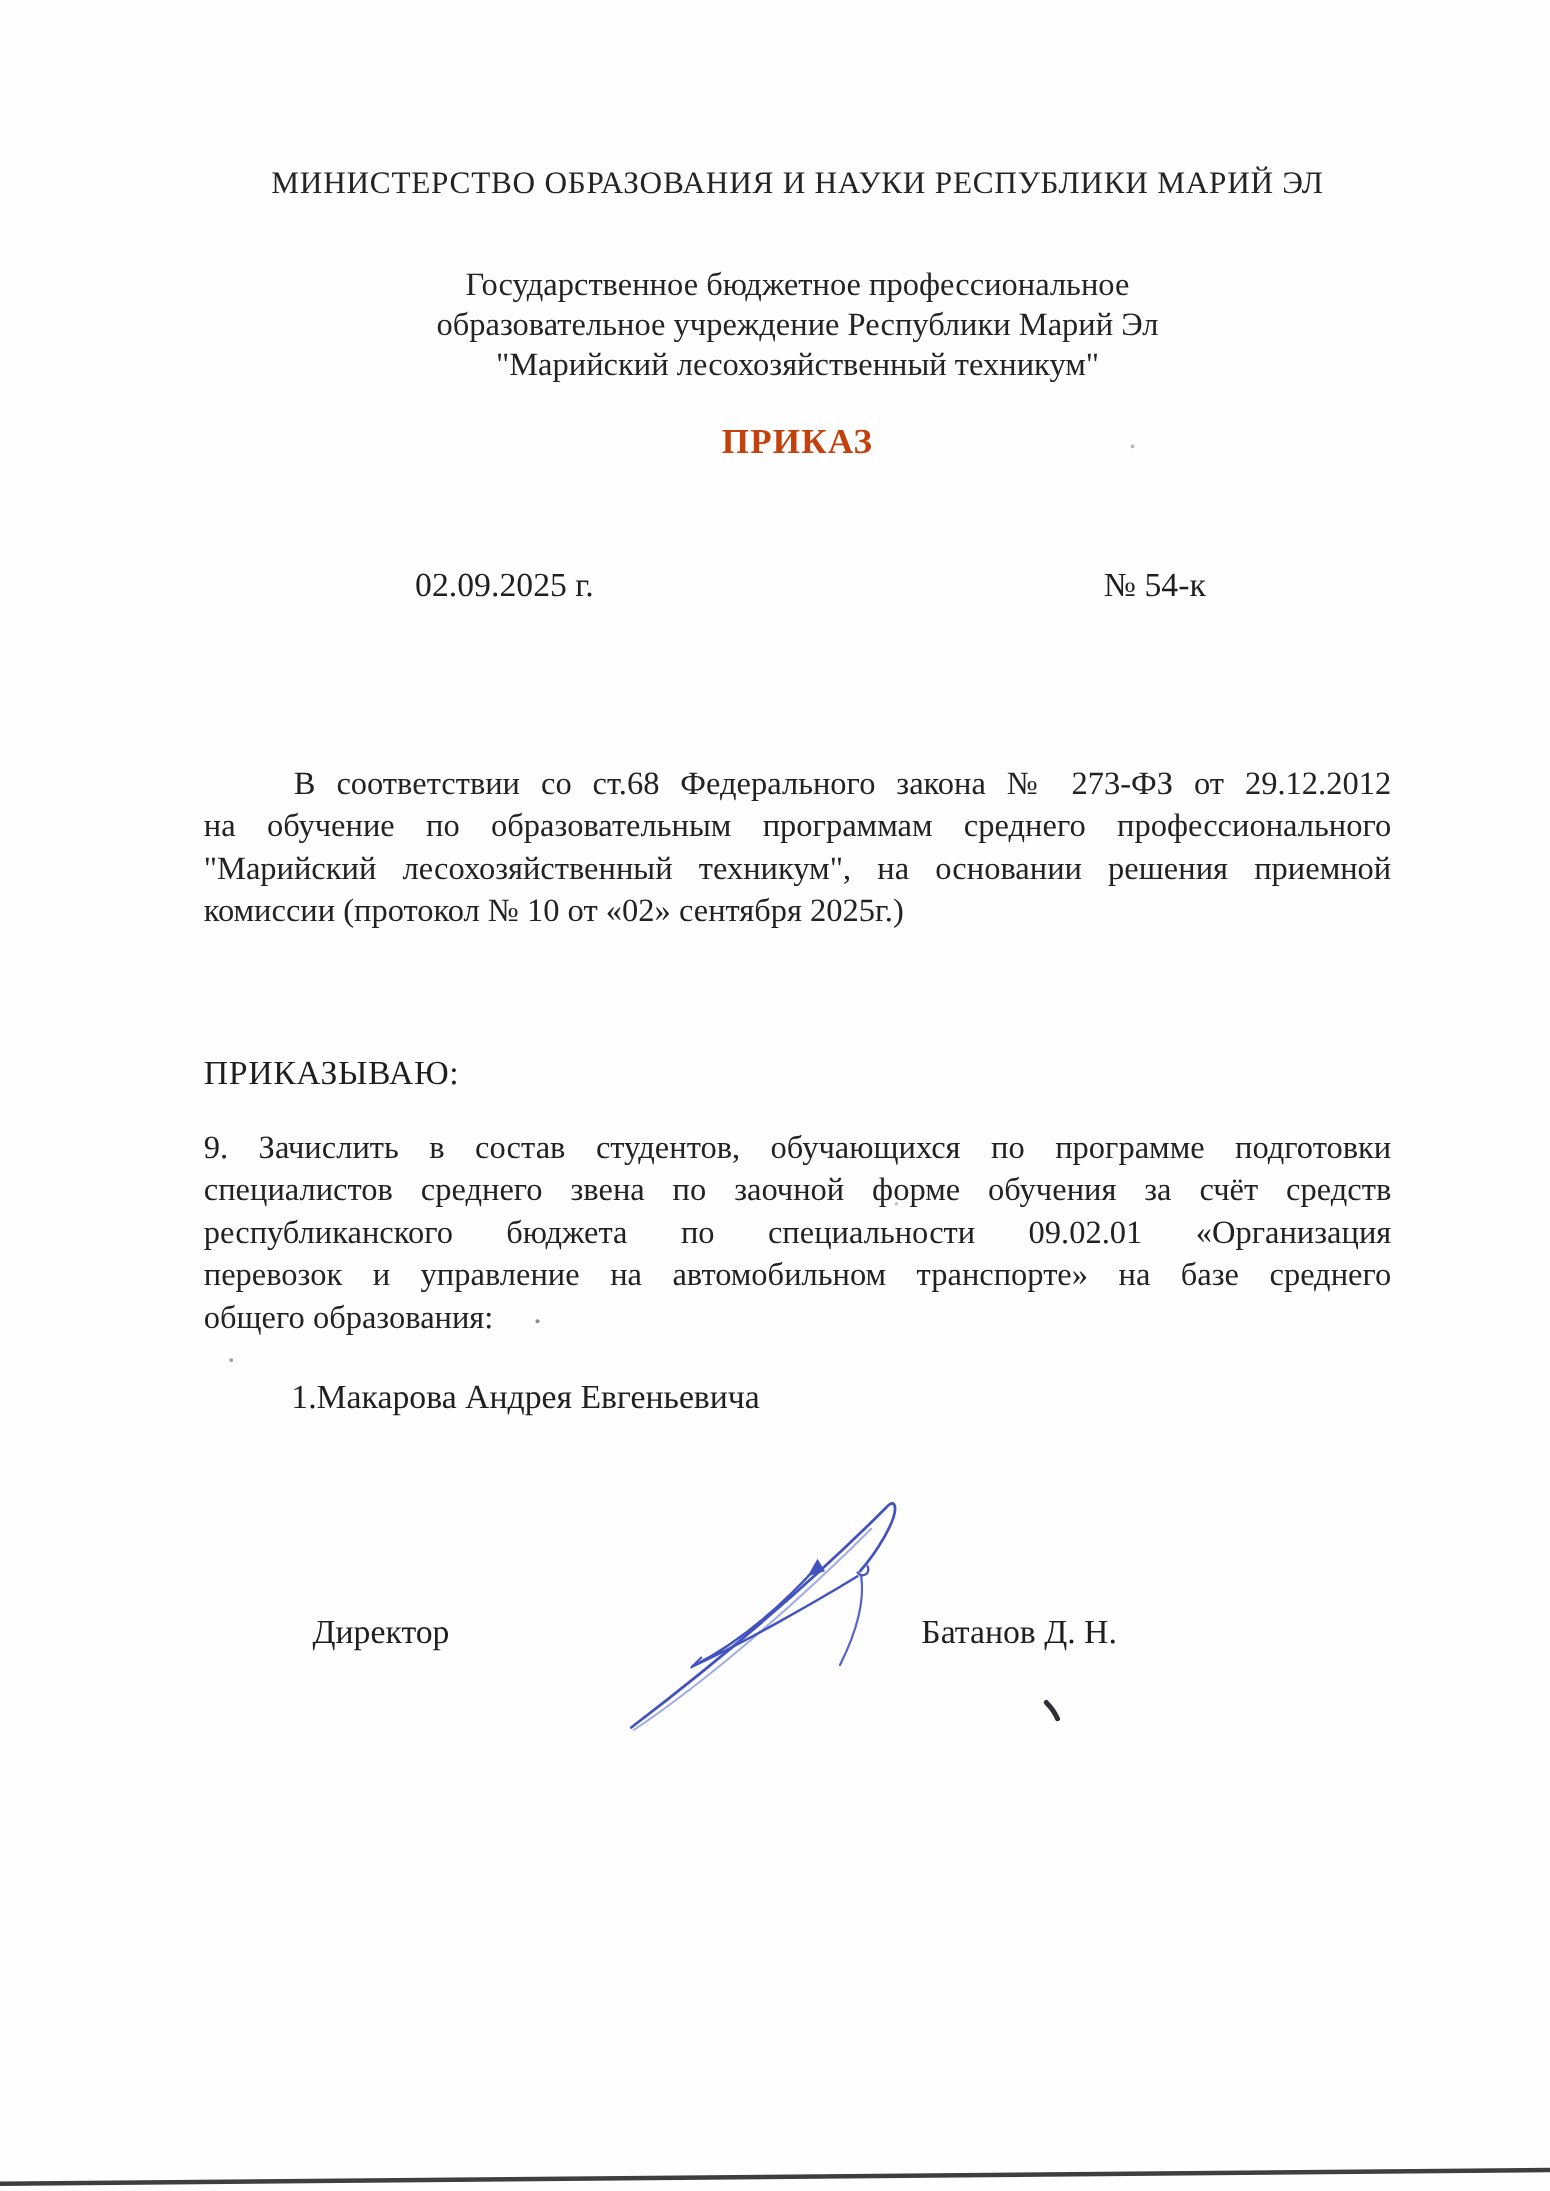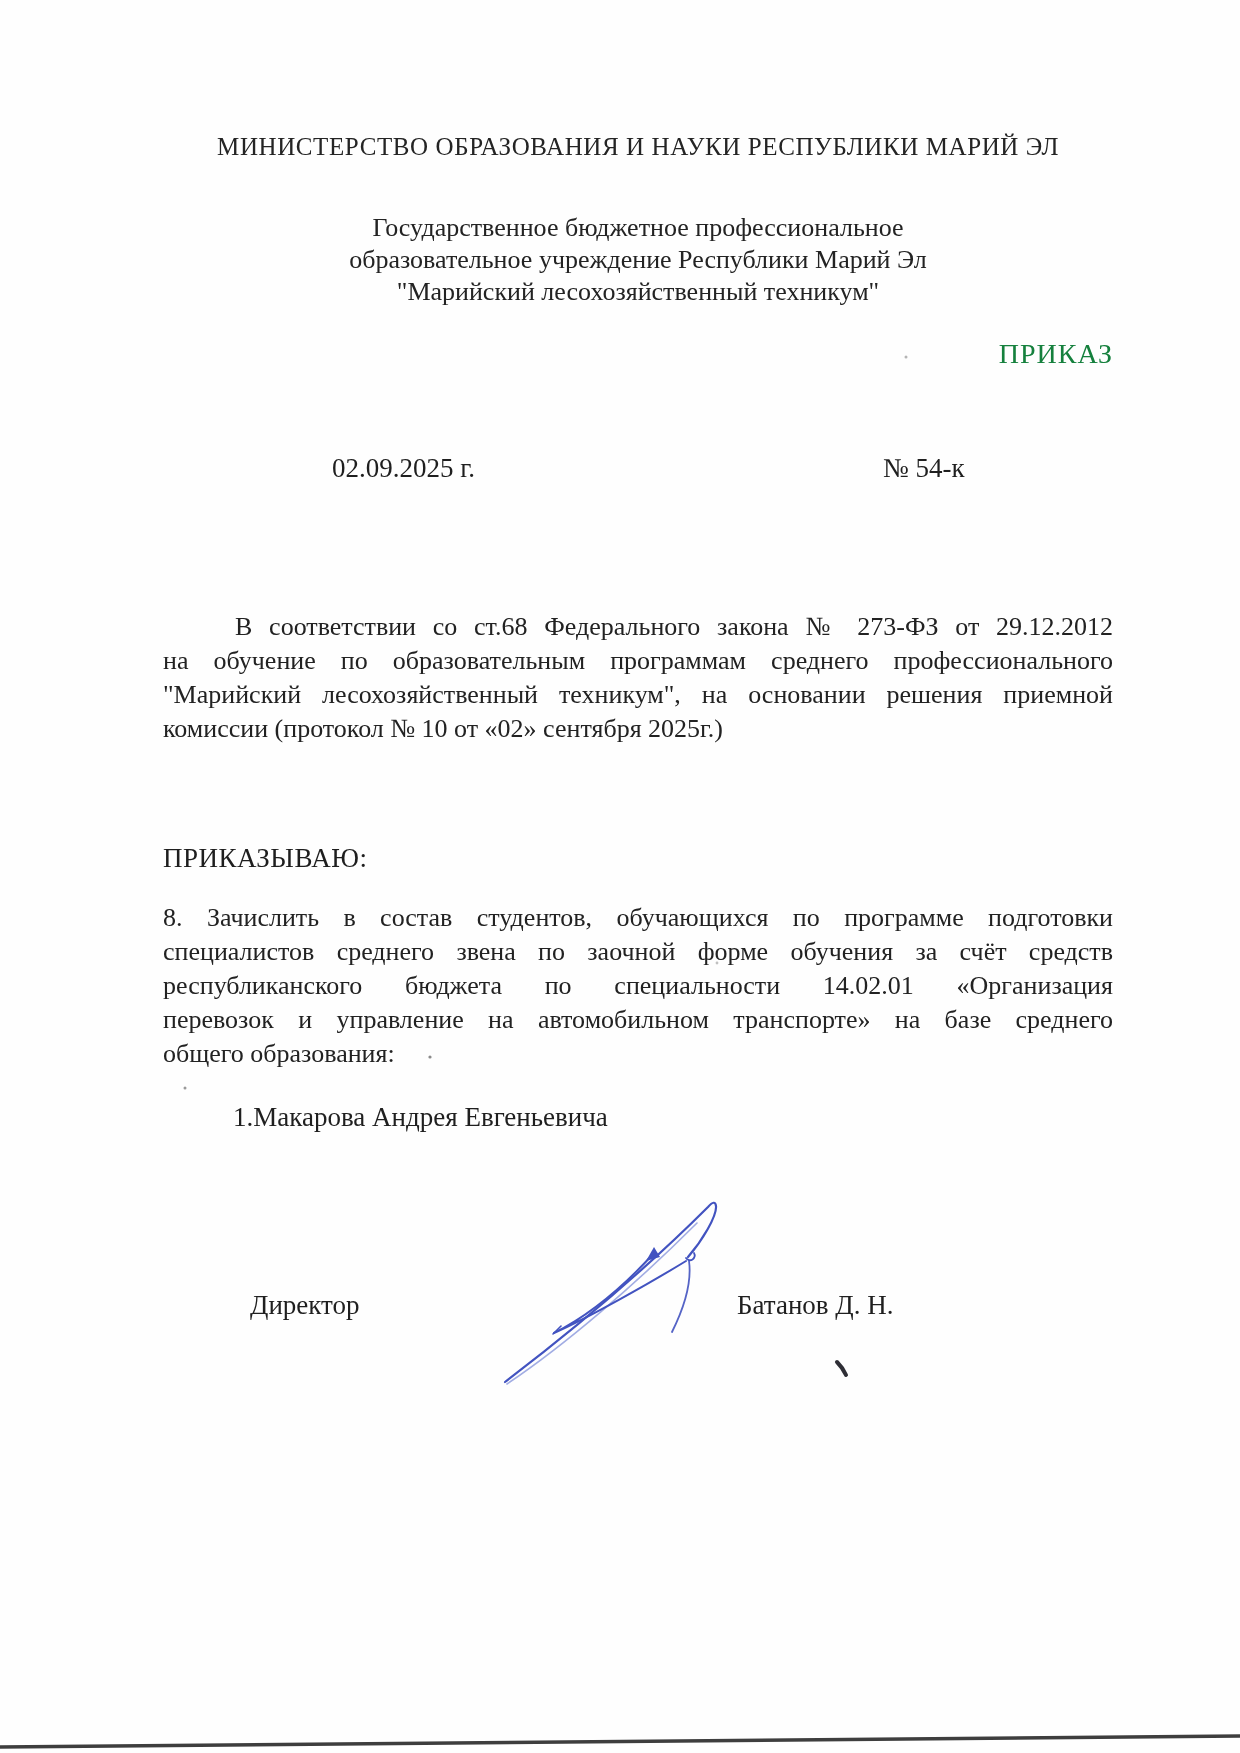--- a/index.html
+++ b/index.html
@@ -29,24 +29,24 @@
   .org {
     left: 163px; top: 212px; width: 950px;
     font-size: 26px; line-height: 32px;
     color: #232323;
   }
   .org-line { text-align: center; }
 
   .doctitle {
     left: 163px; top: 337px; width: 950px;
     font-size: 28px; line-height: 33px;
-    font-weight: normal;
+    font-weight: bold;
     letter-spacing: 1px;
-    text-align: right;
-    color: #15803d;
+    text-align: center;
+    color: #c2410c;
   }
   .daterow {
     left: 163px; top: 452px; width: 950px; height: 33px;
     font-size: 27px; line-height: 33px;
   }
   .date-val { position: absolute; left: 169px; top: 0; }
   .num-val  { position: absolute; left: 720px; top: 0; }
 
   .subject {
     left: 163px; top: 539px; width: 950px;
@@ -110,23 +110,23 @@
   <div class="abs jpara preamble">
       <div class="jline">В соответствии со ст.68 Федерального закона № 273-ФЗ от 29.12.2012</div>
       <div class="jline">на обучение по образовательным программам среднего профессионального</div>
       <div class="jline">"Марийский лесохозяйственный техникум", на основании решения приемной</div>
       <div class="jline">комиссии (протокол № 10 от «02» сентября 2025г.)</div>
     </div>
 
   <div class="abs orderkw">ПРИКАЗЫВАЮ:</div>
 
   <div class="abs jpara clause">
-      <div class="jline">8. Зачислить в состав студентов, обучающихся по программе подготовки</div>
+      <div class="jline">9. Зачислить в состав студентов, обучающихся по программе подготовки</div>
       <div class="jline">специалистов среднего звена по заочной форме обучения за счёт средств</div>
-      <div class="jline">республиканского бюджета по специальности 14.02.01 «Организация</div>
+      <div class="jline">республиканского бюджета по специальности 09.02.01 «Организация</div>
       <div class="jline">перевозок и управление на автомобильном транспорте» на базе среднего</div>
       <div class="jline">общего образования:</div>
     </div>
 
   <div class="abs enrollee">1.Макарова Андрея Евгеньевича</div>
 
   <span class="abs signer-title">Директор</span>
 
   <span class="abs signer-name">Батанов Д. Н.</span>
 

